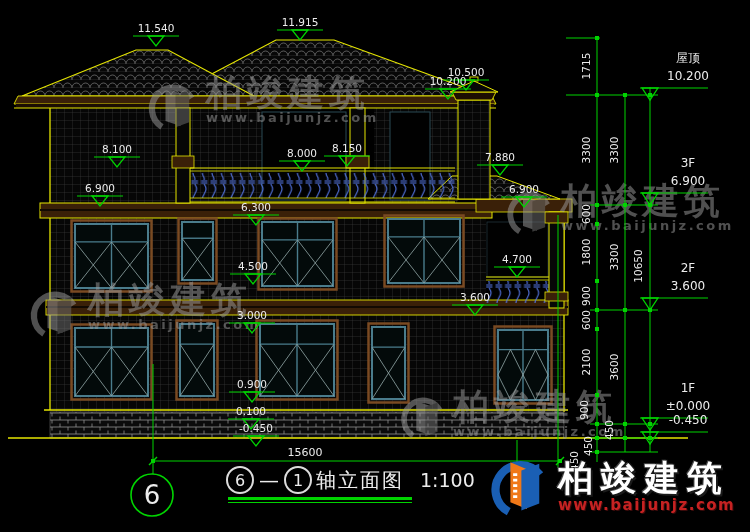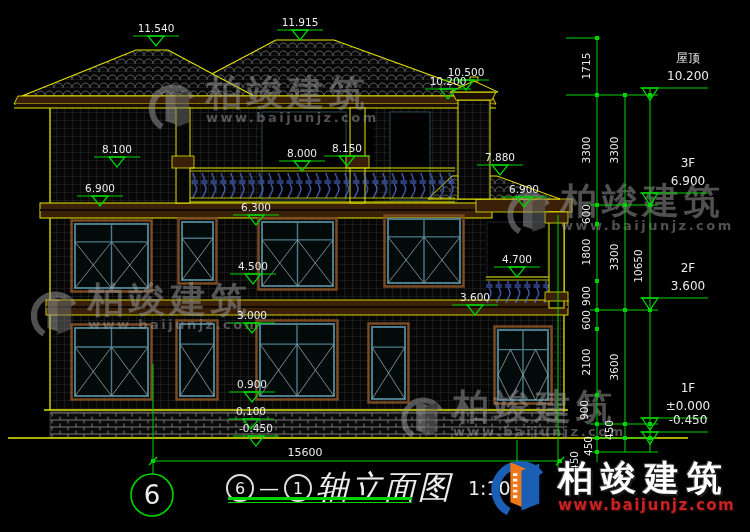--- a/index.html
+++ b/index.html
@@ -13,21 +13,21 @@
   #brand{position:absolute;left:487px;top:451px;display:flex;gap:5px;align-items:center;}
   #brand .col{display:flex;flex-direction:column;}
   #brand .bt1{font-size:35px;font-weight:bold;color:#fff;letter-spacing:8px;line-height:1.05;white-space:nowrap;
               text-shadow:2px 2px 0 #1a1a1a,-1px -1px 0 #4a4a4a,1px -1px 0 #1a1a1a,-1px 1px 0 #1a1a1a;}
   #brand .bt2{font-size:15px;font-weight:bold;color:#c62222;letter-spacing:1.5px;white-space:nowrap;
               text-shadow:1px 1px 0 #3a0a0a;}
   #titleblock{position:absolute;left:226px;top:466px;display:flex;align-items:center;gap:4px;color:#ececec;}
   .axnum{width:24px;height:24px;border:2px solid #dcdcdc;border-radius:50%;display:flex;
          align-items:center;justify-content:center;font-size:16px;flex:0 0 auto;}
   .tdash{font-size:20px;margin:0 1px;}
-  .tname{font-size:32px;letter-spacing:2px;white-space:nowrap;font-style:italic;}
+  .tname{font-size:20px;letter-spacing:2px;white-space:nowrap;}
   .tscale{font-size:19px;margin-left:12px;}
   .grnline{position:absolute;background:#00d400;}
 </style>
 </head>
 <body>
 
 <div id="stage">
 
   <svg class="layer" width="750" height="532" viewBox="0 0 750 532">
     <defs>

